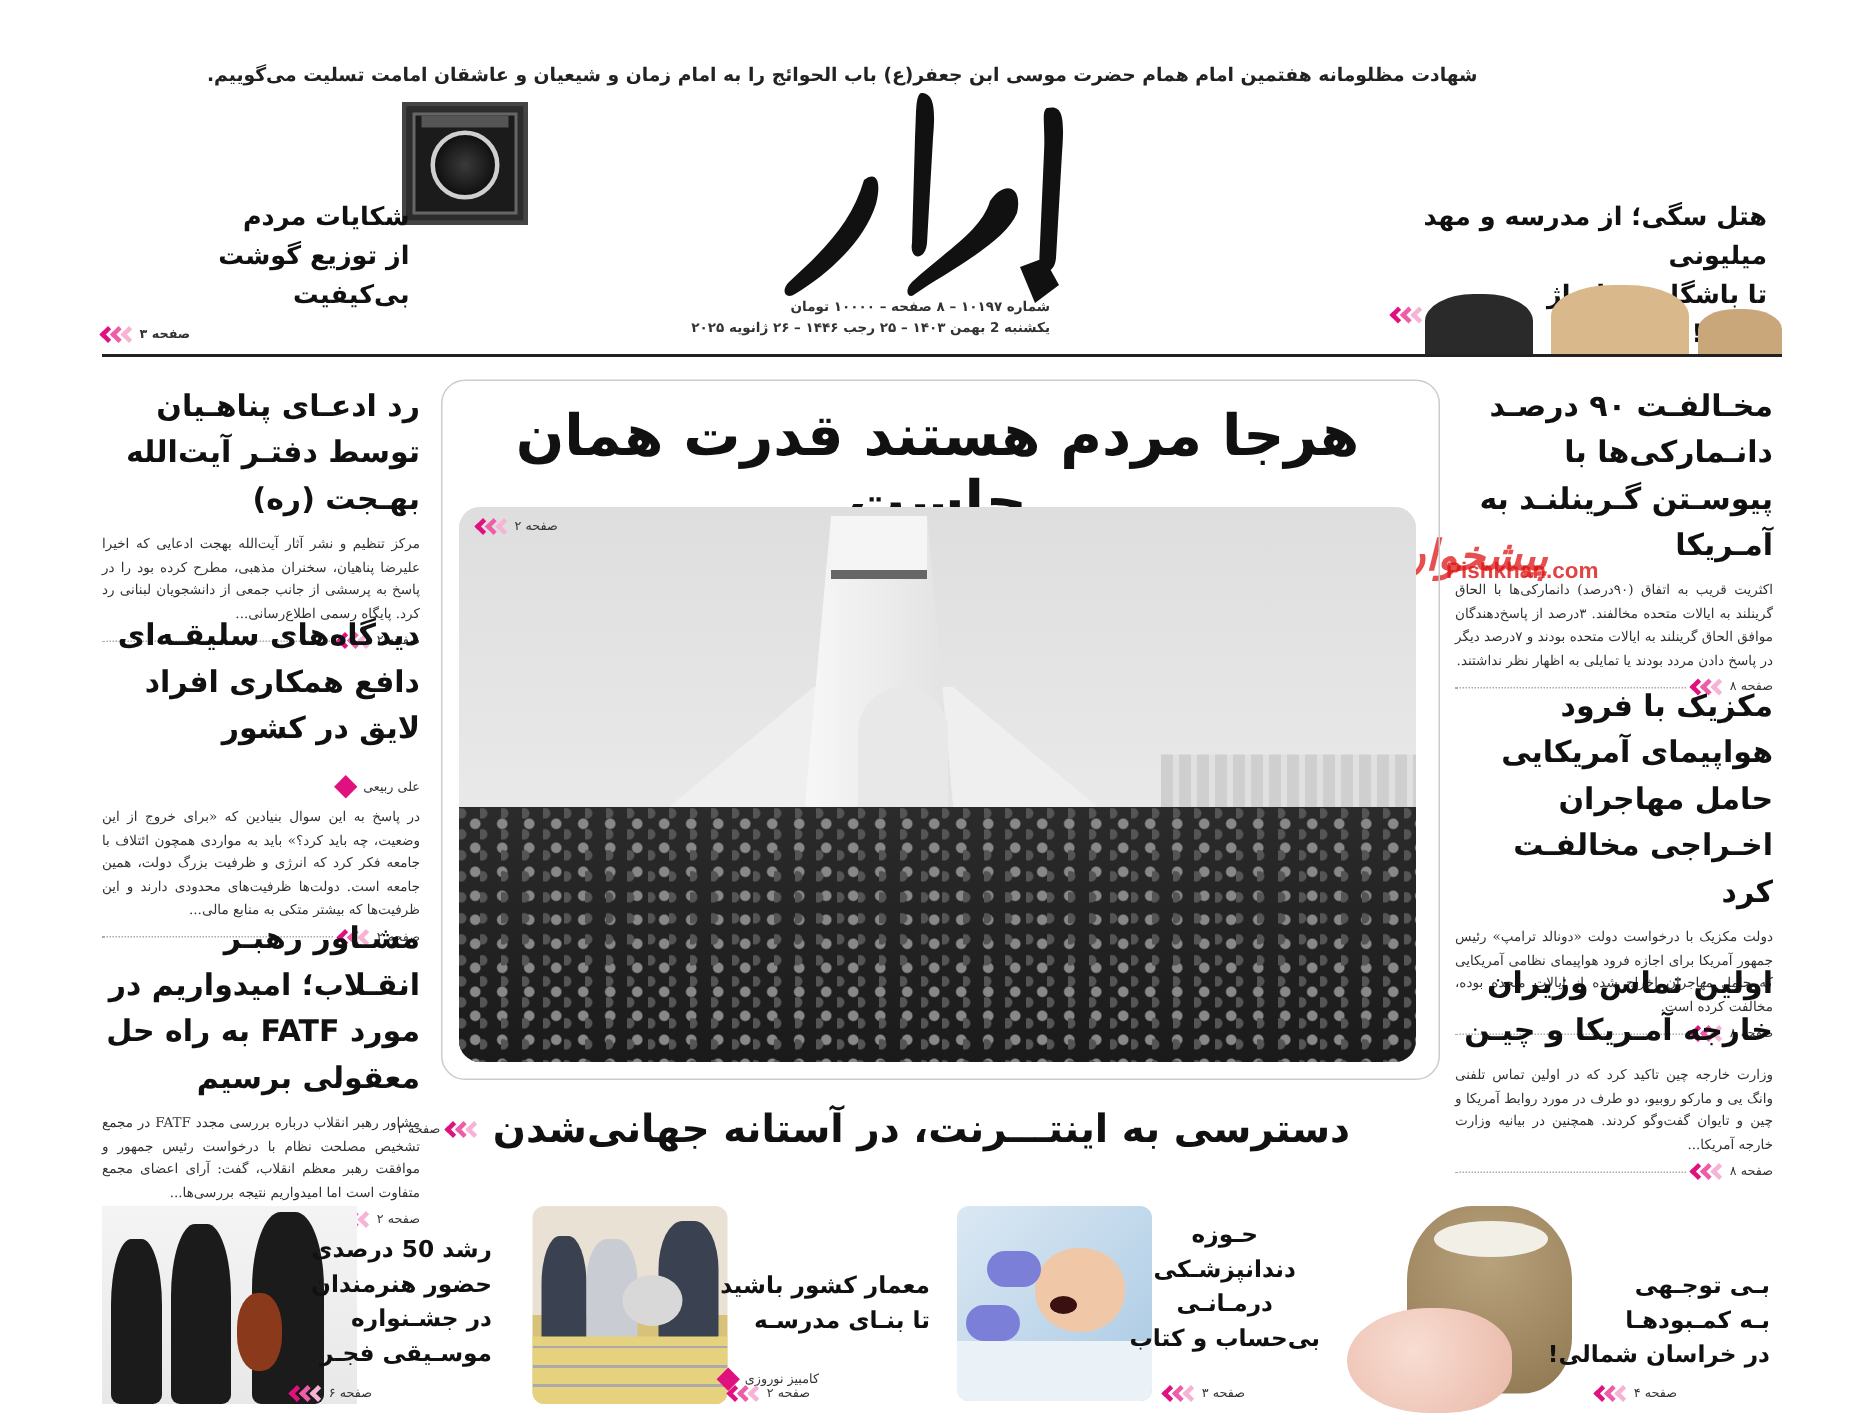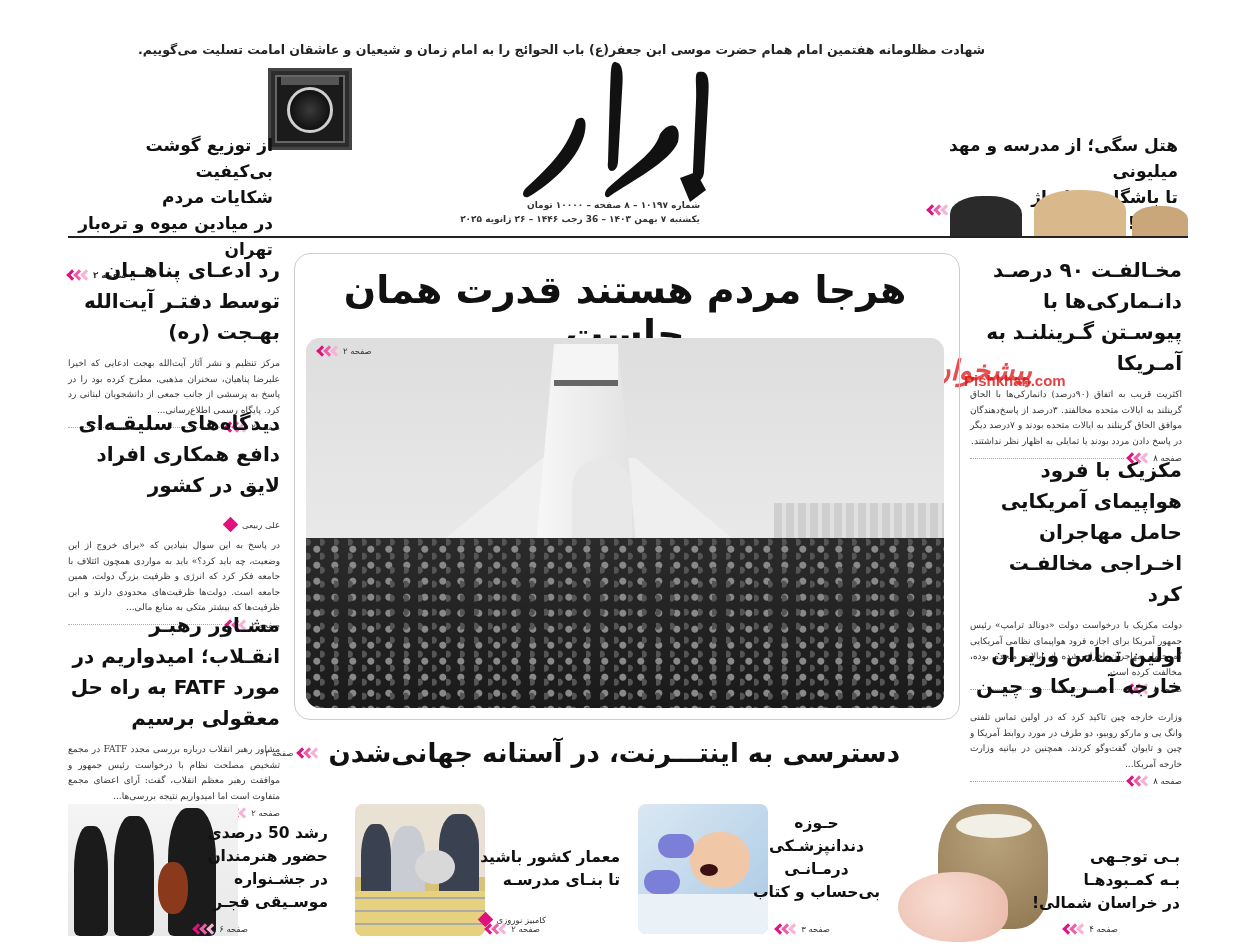--- a/index.html
+++ b/index.html
@@ -95,21 +95,21 @@
 <div class="abs condolence">شهادت مظلومانه هفتمین امام همام حضرت موسی ابن جعفر(ع) باب الحوائج را به امام زمان و شیعیان و عاشقان امامت تسلیت می‌گوییم.</div>
 
 <svg class="abs logo" viewBox="0 0 220 140">
   <path d="M188 10 C198 8 200 14 198 40 L194 110 C193 122 182 122 183 108 L186 40 C187 22 184 12 188 10 Z" fill="#111"></path>
   <path d="M150 72 C160 58 172 62 168 80 C160 100 120 120 100 134 C96 138 92 132 98 126 C122 104 144 92 150 72 Z" fill="#111"></path>
   <path d="M104 0 C112 0 114 8 112 30 L108 100 C107 112 96 112 98 100 L100 30 C101 14 100 2 104 0 Z" fill="#111"></path>
   <path d="M66 58 C74 52 78 58 74 74 C66 100 40 122 20 134 C14 138 10 132 16 126 C40 104 58 86 66 58 Z" fill="#111"></path>
   <path d="M170 116 L186 110 L196 128 L180 140 Z" fill="#111"></path>
 </svg>
 <div class="abs issue-line" style="top:200px;">شماره ۱۰۱۹۷ – ۸ صفحه – ۱۰۰۰۰ تومان</div>
-<div class="abs issue-line" style="top:214px;">یکشنبه ۷ بهمن ۱۴۰۳ – 36 رجب ۱۴۴۶ – ۲۶ ژانویه ۲۰۲۵</div>
+<div class="abs issue-line" style="top:214px;">یکشنبه 2 بهمن ۱۴۰۳ – ۲۵ رجب ۱۴۴۶ – ۲۶ ژانویه ۲۰۲۵</div>
 
 <div class="abs emblem">
   <div class="emblem-band"></div>
   <div class="emblem-inner"></div>
 </div>
 
 <div class="abs tr-title">
   <div>هتل سگی؛ از مدرسه و مهد میلیونی</div>
   <div style="display:flex;align-items:center;gap:10px;">
     <div>تا باشگاه و ماساژ پت‌ها!</div>
@@ -123,23 +123,22 @@
     </div>
   </div>
 </div>
 <div class="abs dogs">
   <div class="dog" style="left:2px;width:72px;height:40px;background:#2a2a2a;"></div>
   <div class="dog" style="left:86px;width:92px;height:46px;background:#d9b98c;"></div>
   <div class="dog" style="left:184px;width:56px;height:30px;background:#c9a77a;"></div>
 </div>
 
 <div class="abs tl-title">
+  <div>شکایات مردم</div>
   <div>از توزیع گوشت بی‌کیفیت</div>
-  <div>شکایات مردم</div>
-  <div>در میادین میوه و تره‌بار تهران</div>
   <div class="pref" style="justify-content:flex-end;">
     <span>صفحه ۳</span>
     <span class="chev">
         <span></span>
         <span></span>
         <span></span>
       </span>
   </div>
 </div>
 

